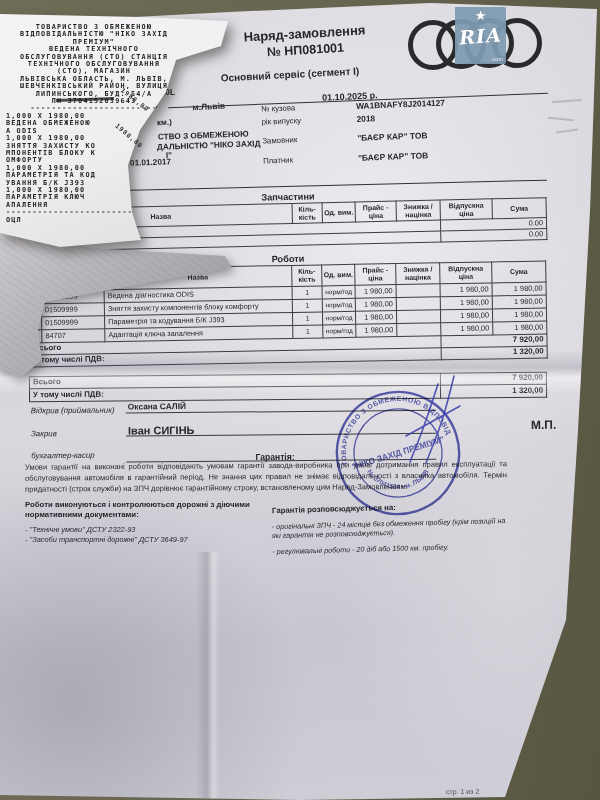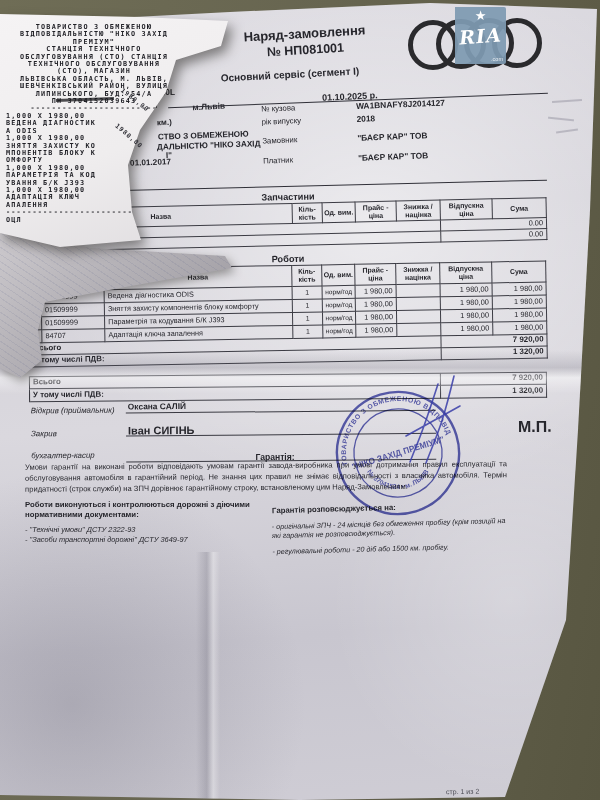--- a/index.html
+++ b/index.html
@@ -197,21 +197,21 @@
 
     <div class="abs" style="left:29px;top:398px;width:540px;height:70px;transform:rotate(-0.5deg)">
       <span class="abs it" style="left:2px;top:6px;font-size:7.9px">Відкрив (приймальник)</span>
       <span class="abs fb" style="left:99px;top:2px;font-size:8.4px">Оксана САЛІЙ</span>
       <div class="abs" style="left:97px;top:13px;width:310px;border-top:1px solid #3a3a42"></div>
       <span class="abs it" style="left:2px;top:29px;font-size:7.9px">Закрив</span>
       <span class="abs fb" style="left:99px;top:25px;font-size:11px">Іван СИГІНЬ</span>
       <div class="abs" style="left:97px;top:36px;width:310px;border-top:1px solid #3a3a42"></div>
       <span class="abs it" style="left:2px;top:51px;font-size:7.9px">бухгалтер-касир</span>
       <div class="abs" style="left:97px;top:62px;width:310px;border-top:1px solid #3a3a42"></div>
-      <span class="abs fb" style="left:489px;top:22px;font-size:16px">М.П.</span>
+      <span class="abs fb" style="left:502px;top:22px;font-size:12px">М.П.</span>
     </div>
 
     <div class="abs fb" style="left:30px;top:452px;width:490px;text-align:center;font-size:8.6px">Гарантія:</div>
     <div class="abs" style="left:25px;top:461px;width:482px;font-size:7.6px;line-height:10.8px;text-align:justify;transform:rotate(-0.4deg)">Умови гарантії на виконані роботи відповідають умовам гарантії завода-виробника при умові дотримання правил експлуатації та обслуговування автомобіля в гарантійний період. Не знання цих правил не знімає відповідальності з власника автомобіля. Термін придатності (строк служби) на ЗПЧ дорівнює гарантійному строку, встановленому цим Наряд-Замовленням.</div>
     <div class="abs fb" style="left:25px;top:500px;width:238px;font-size:7.8px;line-height:10px">Роботи виконуються і контролюються дорожні з діючими нормативними документами:</div>
     <div class="abs it" style="left:25px;top:525px;width:250px;font-size:7.4px;line-height:9.6px">
         <div>- "Технічні умови" ДСТУ 2322-93</div>
         <div>- "Засоби транспортні дорожні" ДСТУ 3649-97</div>
       </div>
     <div class="abs fb" style="left:272px;top:503px;width:240px;font-size:7.8px;transform:rotate(-1.5deg)">Гарантія розповсюджується на:</div>
@@ -247,43 +247,43 @@
 
   <div id="fold-shadow">
       <div id="fold"></div>
     </div>
   <div id="receipt-shadow">
     <div id="receipt">
       <div class="r-head">
           <div>ТОВАРИСТВО З ОБМЕЖЕНОЮ</div>
           <div>ВІДПОВІДАЛЬНІСТЮ "НІКО ЗАХІД</div>
           <div>ПРЕМІУМ"</div>
-          <div>СТАНЦІЯ ТЕХНІЧНОГО</div>
+          <div>ВЕДЕНА ТЕХНІЧНОГО</div>
           <div>ОБСЛУГОВУВАННЯ (СТО) СТАНЦІЯ</div>
           <div>ТЕХНІЧНОГО ОБСЛУГОВУВАННЯ</div>
           <div>(СТО), МАГАЗИН</div>
           <div>ЛЬВІВСЬКА ОБЛАСТЬ, М. ЛЬВІВ,</div>
           <div>ШЕВЧЕНКІВСЬКИЙ РАЙОН, ВУЛИЦЯ</div>
           <div>ЛИПИНСЬКОГО, БУД. 54/А</div>
           <div>ПН 3704152039643</div>
           <div>------------------------</div>
         </div>
       <div class="r-items">
           <div>1,000 X 1980,00</div>
-          <div>ВЕДЕНА ДІАГНОСТИК</div>
+          <div>ВЕДЕНА ОБМЕЖЕНОЮ</div>
           <div>А  ODIS</div>
           <div>1,000 X 1980,00</div>
           <div>ЗНЯТТЯ ЗАХИСТУ КО</div>
           <div>МПОНЕНТІВ БЛОКУ К</div>
           <div>ОМФОРТУ</div>
           <div>1,000 X 1980,00</div>
           <div>ПАРАМЕТРІЯ ТА КОД</div>
           <div>УВАННЯ Б/К J393</div>
           <div>1,000 X 1980,00</div>
-          <div>АДАПТАЦІЯ КЛЮЧ</div>
+          <div>ПАРАМЕТРІЯ КЛЮЧ</div>
           <div>АПАЛЕННЯ</div>
           <div>------------------------</div>
           <div>ОЦЛ</div>
         </div>
       <div class="abs" style="left:60px;top:86px;width:58px;height:3px;background:#15151a;opacity:.75;transform:rotate(-2deg)"></div>
     </div>
   </div>
   <div class="edge-price" style="left:118px;top:96px;transform:rotate(38deg);z-index:6">1980,00</div>
   <div class="edge-price" style="left:112px;top:132px;transform:rotate(41deg);z-index:6">1980,00</div>
 

